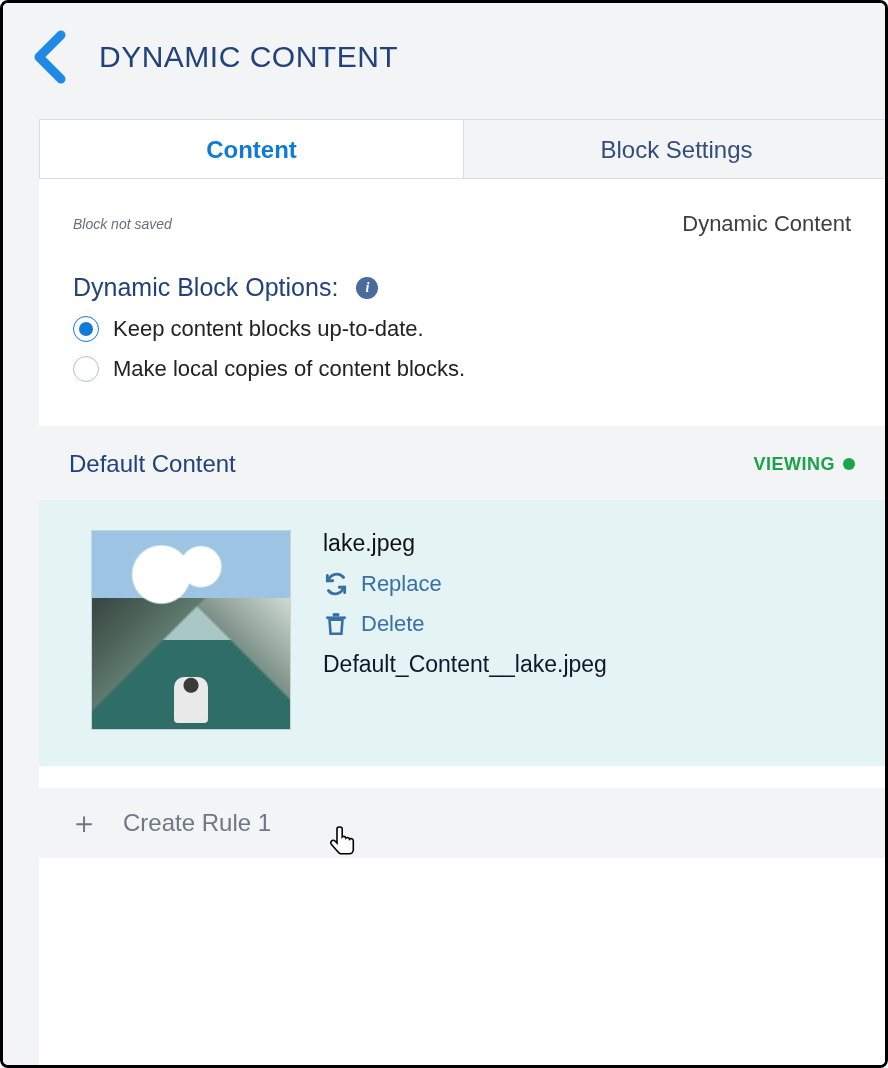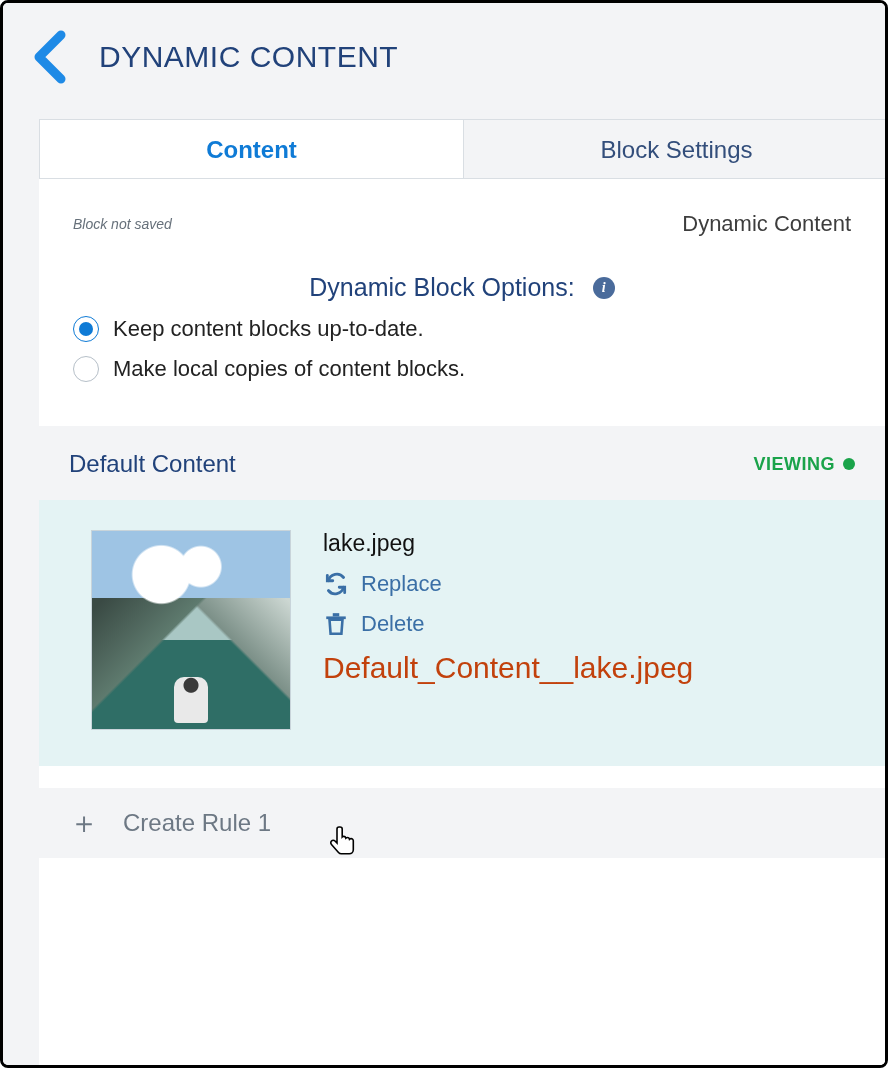--- a/index.html
+++ b/index.html
@@ -89,21 +89,20 @@
 
   .options {
     padding: 26px 34px 44px 34px;
   }
   .options-title {
     display: flex;
     align-items: center;
     font-size: 25px;
     color: #21427a;
     font-weight: 400;
-    justify-content: center;
   }
   .info-icon {
     margin-left: 18px;
     width: 22px; height: 22px;
     border-radius: 50%;
     background: #4a6b9b;
     color: #fff;
     font-size: 14px;
     font-weight: 700;
     font-style: italic;
@@ -190,21 +189,21 @@
     border-radius: 10px 10px 4px 4px;
   }
 
   .file-meta { margin-left: 32px; }
   .filename { font-size: 23px; color: #111; }
   .action {
     display: flex; align-items: center; margin-top: 14px; cursor: pointer;
     color: #3a6fa6; font-size: 22px;
   }
   .action svg { margin-right: 12px; }
-  .path { margin-top: 14px; font-size: 30px; color: #c2410c; }
+  .path { margin-top: 14px; font-size: 23px; color: #0f172a; }
 
   .spacer { height: 22px; background:#fff; }
 
   .create-rule {
     background: #f3f4f6;
     padding: 20px 30px;
     display: flex;
     align-items: center;
     cursor: pointer;
     position: relative;

